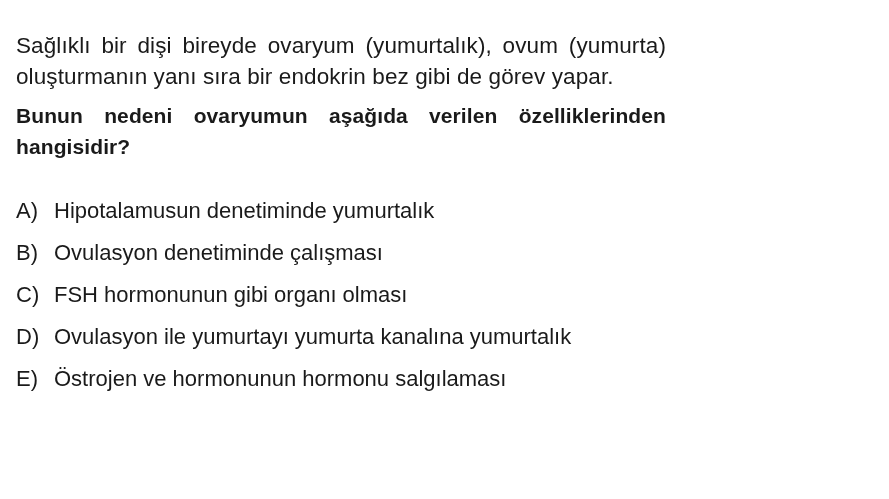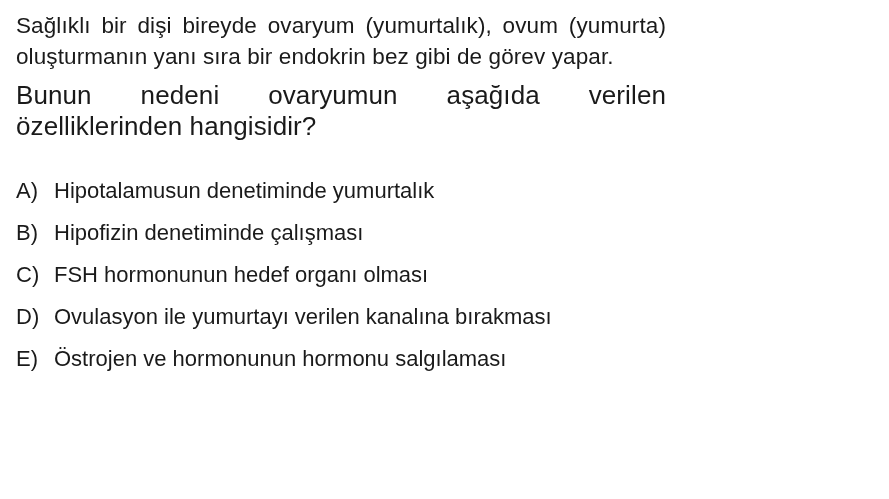--- a/index.html
+++ b/index.html
@@ -11,36 +11,36 @@
     width: 889px;
     height: 499px;
     font-family: "Liberation Sans", sans-serif;
     color: #1a1a1a;
     overflow: hidden;
   }
   .page {
     box-sizing: border-box;
     width: 805px;
     height: 499px;
-    padding: 10px 24px 0 16px;
+    padding: 30px 24px 0 16px;
   }
   .stem {
     font-size: 22.5px;
     line-height: 31px;
     text-align: justify;
     text-justify: inter-word;
     width: 650px;
     margin: 0 0 2px 0;
     font-weight: 400;
     letter-spacing: 0.1px;
   }
   .prompt {
-    font-size: 26px;
+    font-size: 21px;
     line-height: 31px;
-    font-weight: normal;
+    font-weight: bold;
     text-align: justify;
     text-justify: inter-word;
     width: 650px;
     margin: 8px 0 0 0;
     letter-spacing: 0.1px;
   }
   .options {
     margin-top: 34px;
   }
   .option {
@@ -70,31 +70,31 @@
 
   <div class="options">
 
     <div class="option">
       <span class="opt-letter">A)</span>
       <span class="opt-text">Hipotalamusun denetiminde yumurtalık</span>
     </div>
 
     <div class="option">
       <span class="opt-letter">B)</span>
-      <span class="opt-text">Hipofizin denetiminde çalışması</span>
+      <span class="opt-text">Ovulasyon denetiminde çalışması</span>
     </div>
 
     <div class="option">
       <span class="opt-letter">C)</span>
-      <span class="opt-text">FSH hormonunun hedef organı olması</span>
+      <span class="opt-text">FSH hormonunun gibi organı olması</span>
     </div>
 
     <div class="option">
       <span class="opt-letter">D)</span>
-      <span class="opt-text">Ovulasyon ile yumurtayı verilen kanalına bırakması</span>
+      <span class="opt-text">Ovulasyon ile yumurtayı yumurta kanalına yumurtalık</span>
     </div>
 
     <div class="option">
       <span class="opt-letter">E)</span>
       <span class="opt-text">Östrojen ve hormonunun hormonu salgılaması</span>
     </div>
 
   </div>
 </div>
 

